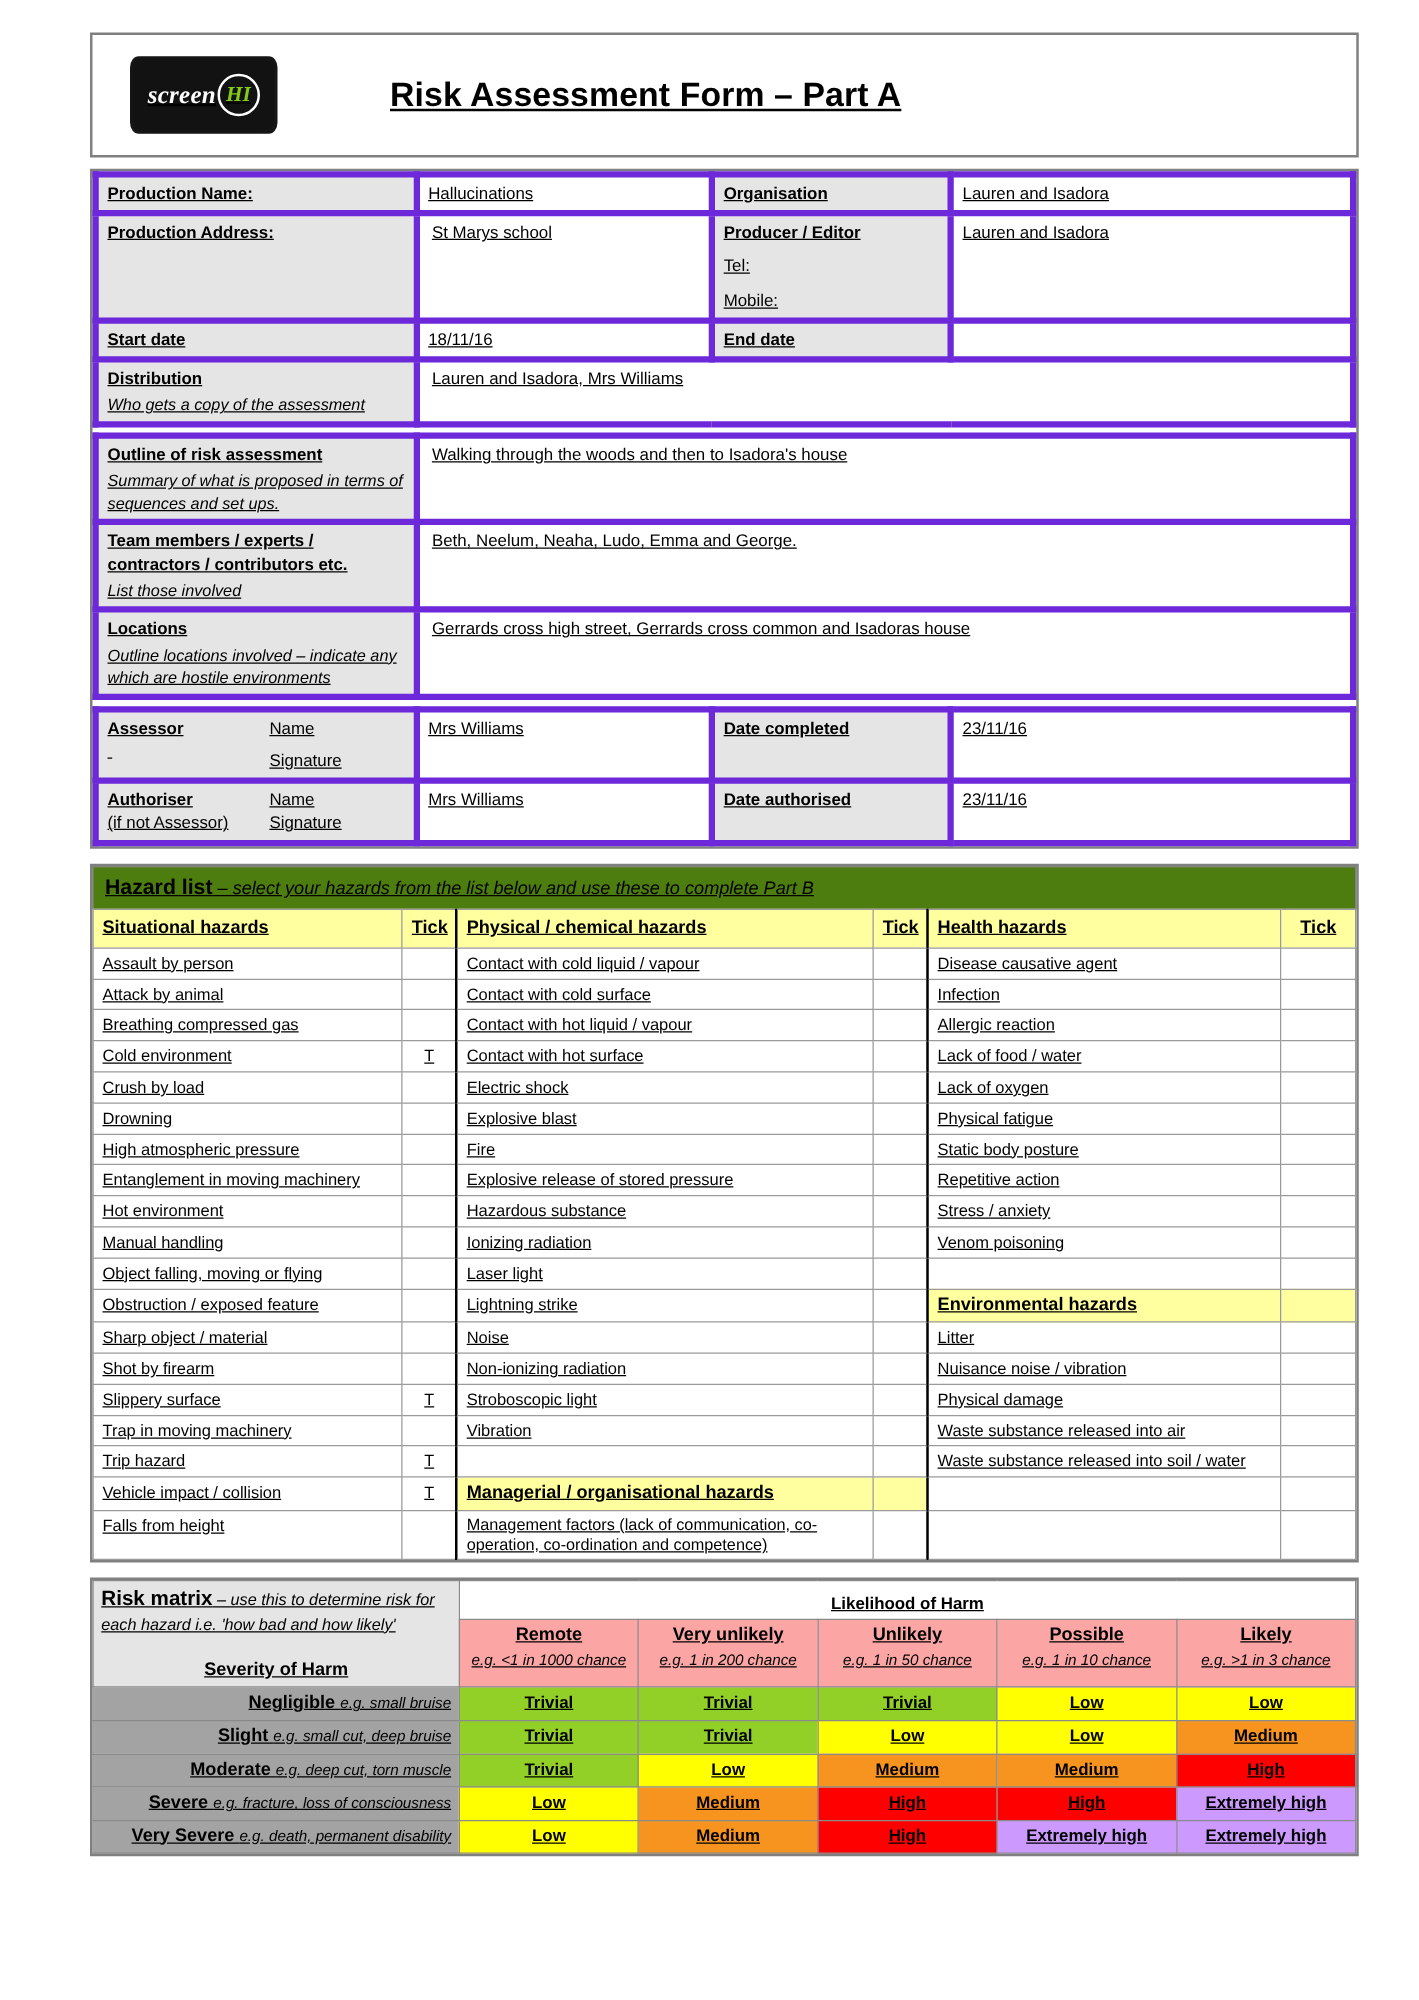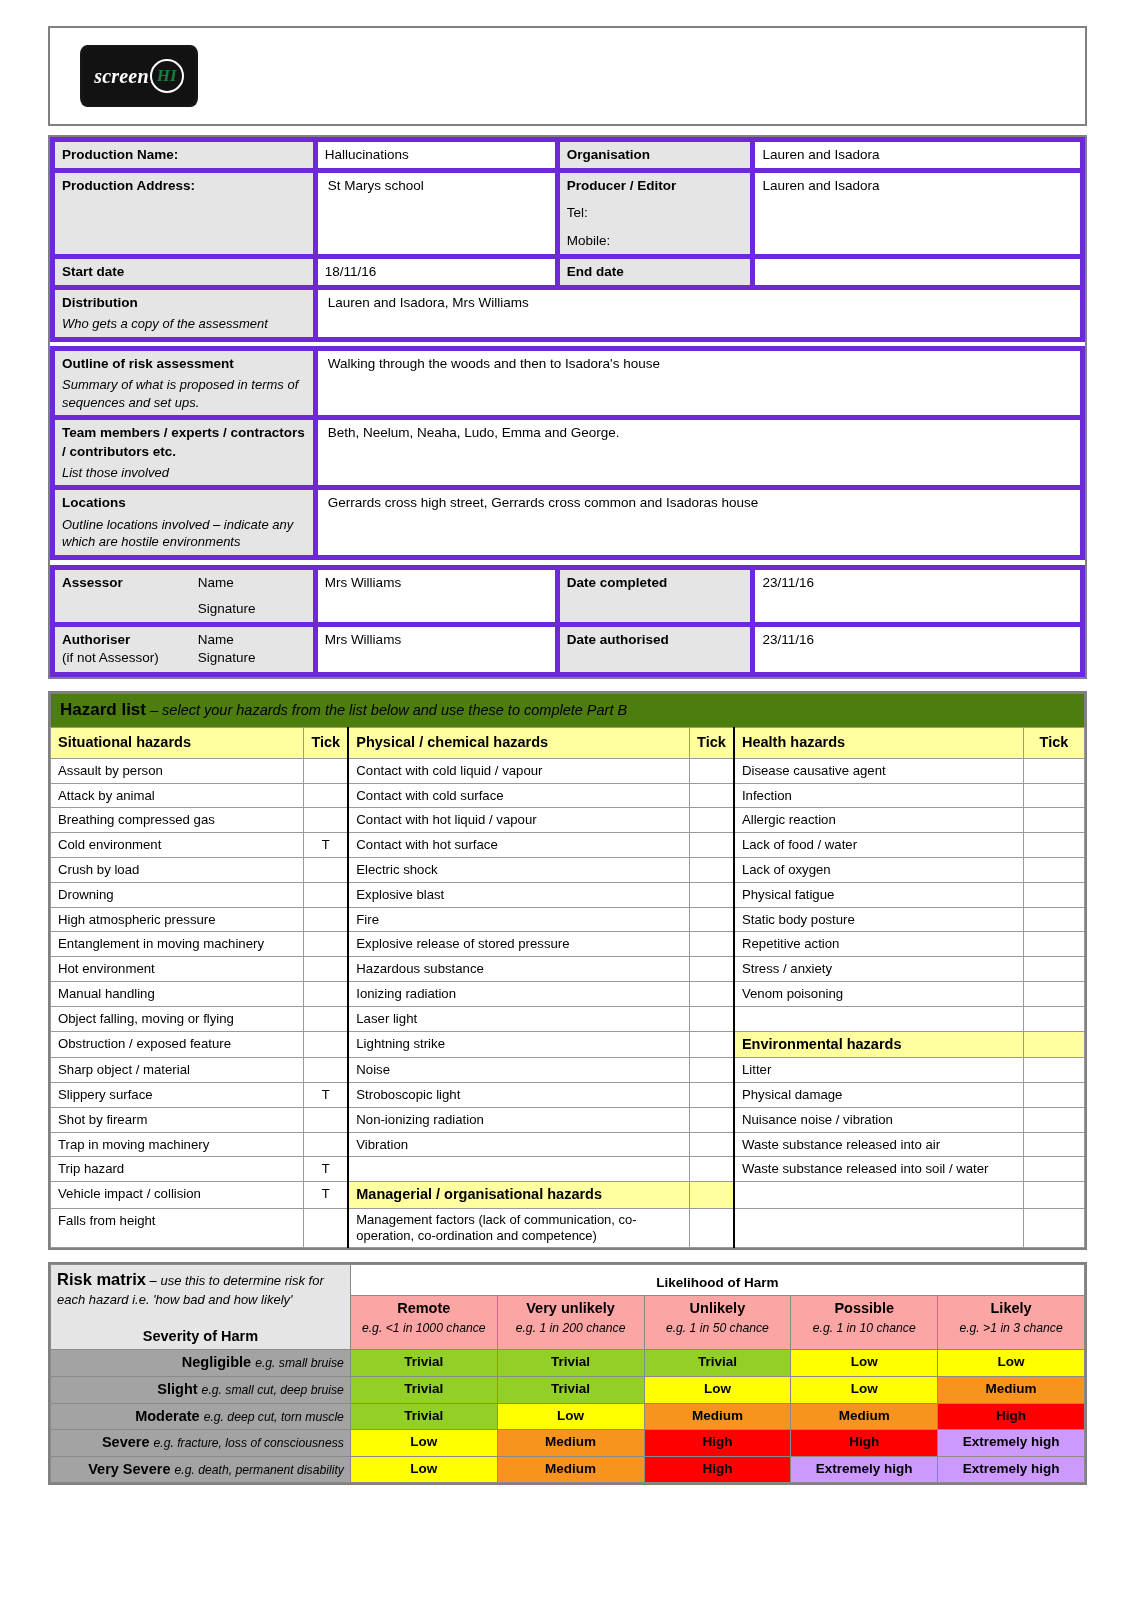--- a/index.html
+++ b/index.html
@@ -13,21 +13,22 @@
     height: 1600px;
     font-family: "Liberation Sans", sans-serif;
     color: #000000;
     -webkit-font-smoothing: antialiased;
   }
   .page {
     position: relative;
     width: 1135px;
     height: 1600px;
     box-sizing: border-box;
-    padding: 26px 48px 0 48px;
+    padding: 26px 48px 0 72px;
+    text-decoration: underline;
   }
 
   
   table {
     border-collapse: collapse;
     width: 100%;
     table-layout: fixed;
   }
   td, th {
     border: 1px solid #7b7b7b;
@@ -76,21 +77,21 @@
     margin-right: 1px;
   }
   .logo-circle {
     width: 30px;
     height: 30px;
     border: 2px solid #ffffff;
     border-radius: 50%;
     display: flex;
     align-items: center;
     justify-content: center;
-    color: #15803d;
+    color: #84cc16;
     font-family: "Liberation Serif", serif;
     font-style: italic;
     font-weight: bold;
     font-size: 17px;
   }
   .title-text {
     font-size: 27px;
     font-weight: bold;
     letter-spacing: 0.1px;
     padding-left: 60px;
@@ -252,20 +253,21 @@
 
 <div class="page">
 
   <div class="title-block">
     <div class="logo-cell">
       <div class="logo">
         <span class="logo-word">screen</span>
         <span class="logo-circle">HI</span>
       </div>
     </div>
+    <div class="title-text">Risk Assessment Form – Part A</div>
   </div>
 
   <div class="details-wrap">
     <table class="details-table">
       <colgroup>
         <col style="width:25.5%">
           <col style="width:23.5%">
           <col style="width:19%">
           <col style="width:32%">
       </colgroup>
@@ -494,33 +496,33 @@
           </tr>
           <tr>
             <td>Sharp object / material</td>
             <td class="tick"></td>
             <td class="sep-l">Noise</td>
             <td class="tick"></td>
             <td class="sep-l">Litter</td>
             <td class="tick"></td>
           </tr>
           <tr>
+            <td>Shot by firearm</td>
+            <td class="tick"></td>
+            <td class="sep-l">Non-ionizing radiation</td>
+            <td class="tick"></td>
+            <td class="sep-l">Nuisance noise / vibration</td>
+            <td class="tick"></td>
+          </tr>
+          <tr>
             <td>Slippery surface</td>
             <td class="tick">T</td>
             <td class="sep-l">Stroboscopic light</td>
             <td class="tick"></td>
             <td class="sep-l">Physical damage</td>
-            <td class="tick"></td>
-          </tr>
-          <tr>
-            <td>Shot by firearm</td>
-            <td class="tick"></td>
-            <td class="sep-l">Non-ionizing radiation</td>
-            <td class="tick"></td>
-            <td class="sep-l">Nuisance noise / vibration</td>
             <td class="tick"></td>
           </tr>
           <tr>
             <td>Trap in moving machinery</td>
             <td class="tick"></td>
             <td class="sep-l">Vibration</td>
             <td class="tick"></td>
             <td class="sep-l">Waste substance released into air</td>
             <td class="tick"></td>
           </tr>

